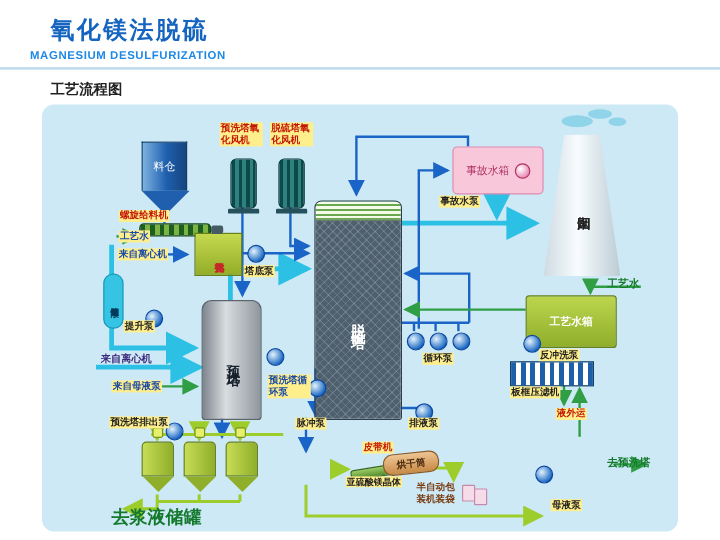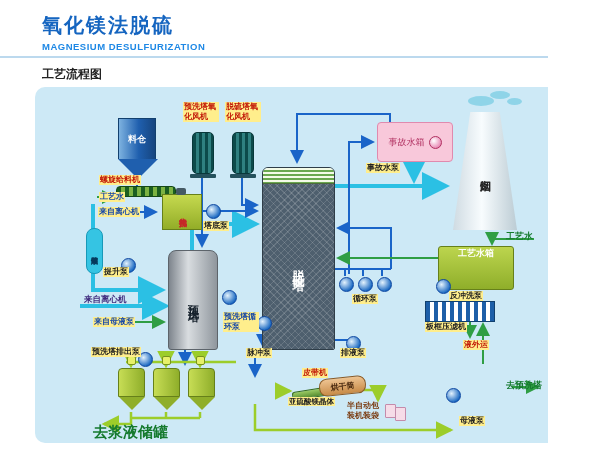--- a/index.html
+++ b/index.html
@@ -1,36 +1,36 @@
 <!DOCTYPE html>
 <html><head>
 <meta charset="utf-8">
 <style>
   html,body{margin:0;padding:0;}
-  .page{position:relative;width:548px;height:450px;background:#fff;overflow:hidden;
+  .page{position:relative;width:600px;height:450px;background:#fff;overflow:hidden;
         font-family:"Liberation Sans","DejaVu Sans",sans-serif;}
   .title{position:absolute;left:42px;top:12px;font-size:20px;font-weight:bold;color:#1565c0;letter-spacing:2px;}
-  .subtitle{position:absolute;left:42px;top:41px;font-size:9.5px;font-weight:bold;color:#1e88e5;letter-spacing:.5px;}
+  .subtitle{position:absolute;left:25px;top:41px;font-size:9.5px;font-weight:bold;color:#1e88e5;letter-spacing:.5px;}
   .divider{position:absolute;left:0;top:56px;width:600px;height:2px;background:#bcd9ee;}
   .section{position:absolute;left:42px;top:66px;font-size:12px;font-weight:bold;color:#222;}
   .panel{position:absolute;left:35px;top:87px;width:530px;height:356px;background:#cde9f6;border-radius:10px;}
   svg.lines{position:absolute;left:0;top:0;pointer-events:none;}
 
   .lbl{position:absolute;font-size:8px;font-weight:bold;line-height:1.25;background:#ffee8c;
        padding:0 1px;white-space:nowrap;z-index:6;}
   .wrap{white-space:normal;}
   .red{color:#c21807}.blue{color:#1648a8}.dk{color:#222}
   .grn{color:#157a2e;background:transparent}.pur{color:#3f2b7e;background:transparent}
   .nobg{background:transparent}
   .vtext{writing-mode:vertical-rl;text-orientation:upright;line-height:1;}
 
   .silo{position:absolute;width:38px;z-index:3;}
   .silo-body{height:40px;background:linear-gradient(90deg,#7db2e0,#1f5fae 55%,#16457f);
              border:1px solid #12406e;border-bottom:none;display:flex;align-items:center;justify-content:center;
-             color:#fff;font-size:9px;font-weight:bold;}
+             color:#fff;font-size:9px;font-weight:normal;}
   .silo-funnel{width:0;height:0;border-left:20px solid transparent;border-right:20px solid transparent;
                border-top:20px solid #1f5fae;}
   .fan{position:absolute;width:20px;height:40px;border-radius:5px;z-index:3;
        background:repeating-linear-gradient(90deg,#0c4a4a 0 3px,#2f8080 3px 6px);border:1px solid #08383a;}
   .fan::after{content:"";position:absolute;left:-3px;right:-3px;bottom:-5px;height:4px;background:#24515c;border-radius:1px;}
   .etank{position:absolute;width:74px;height:38px;background:#f8c8da;border:1px solid #e08aae;border-radius:4px;
          display:flex;align-items:center;justify-content:center;gap:4px;z-index:3;}
   .etank-label{color:#b03060;font-size:9px;font-weight:normal;}
   .epump{width:11px;height:11px;border-radius:50%;border:1px solid #b03060;
          background:radial-gradient(circle at 35% 35%,#fff,#e0609a);}
@@ -52,21 +52,21 @@
   .dtower{position:absolute;width:71px;height:181px;border-radius:6px 6px 2px 2px;border:1px solid #2f3d48;
           overflow:hidden;display:flex;flex-direction:column;z-index:3;}
   .demister{height:15px;background:repeating-linear-gradient(180deg,#f4fbe8 0 2px,#6aa84f 2px 4px);
             border-bottom:1px solid #4c6b3c;}
   .dtower-body{flex:1;background-color:#4e5f6e;display:flex;align-items:center;justify-content:center;
     background-image:repeating-linear-gradient(45deg,rgba(255,255,255,.14) 0 1px,transparent 1px 5px),
                      repeating-linear-gradient(-45deg,rgba(255,255,255,.14) 0 1px,transparent 1px 5px);}
   .pump{position:absolute;width:13px;height:13px;border-radius:50%;border:1.5px solid #0d47a1;z-index:4;
         background:radial-gradient(circle at 35% 35%,#e3f2fd,#1565c0 75%);}
   .gbox{position:absolute;background:linear-gradient(180deg,#bcd54e,#8fae2a);border:1px solid #66801a;
-        border-radius:3px;display:flex;justify-content:center;z-index:3;}
+        border-radius:3px;display:flex;align-items:center;justify-content:center;z-index:3;}
   .gbox-label{font-size:9px;font-weight:bold;color:#14380f;}
   .press{position:absolute;width:68px;height:19px;z-index:3;border:1px solid #11406e;
          background:repeating-linear-gradient(90deg,#1d5fa8 0 4px,#fff 4px 8px);}
   .stank{position:absolute;width:27px;z-index:3;}
   .stank-body{height:27px;background:linear-gradient(90deg,#c7dd55,#8fae2a);border:1px solid #66801a;
               border-radius:4px 4px 0 0;}
   .stank-funnel{width:0;height:0;margin:0 auto;border-left:13px solid transparent;
                 border-right:13px solid transparent;border-top:13px solid #8fae2a;}
   .valve{position:absolute;width:7px;height:7px;background:#e7f06a;border:1px solid #76921e;border-radius:2px;z-index:4;}
   .conveyor{position:absolute;width:50px;height:7px;background:linear-gradient(180deg,#9ccc65,#558b2f);

